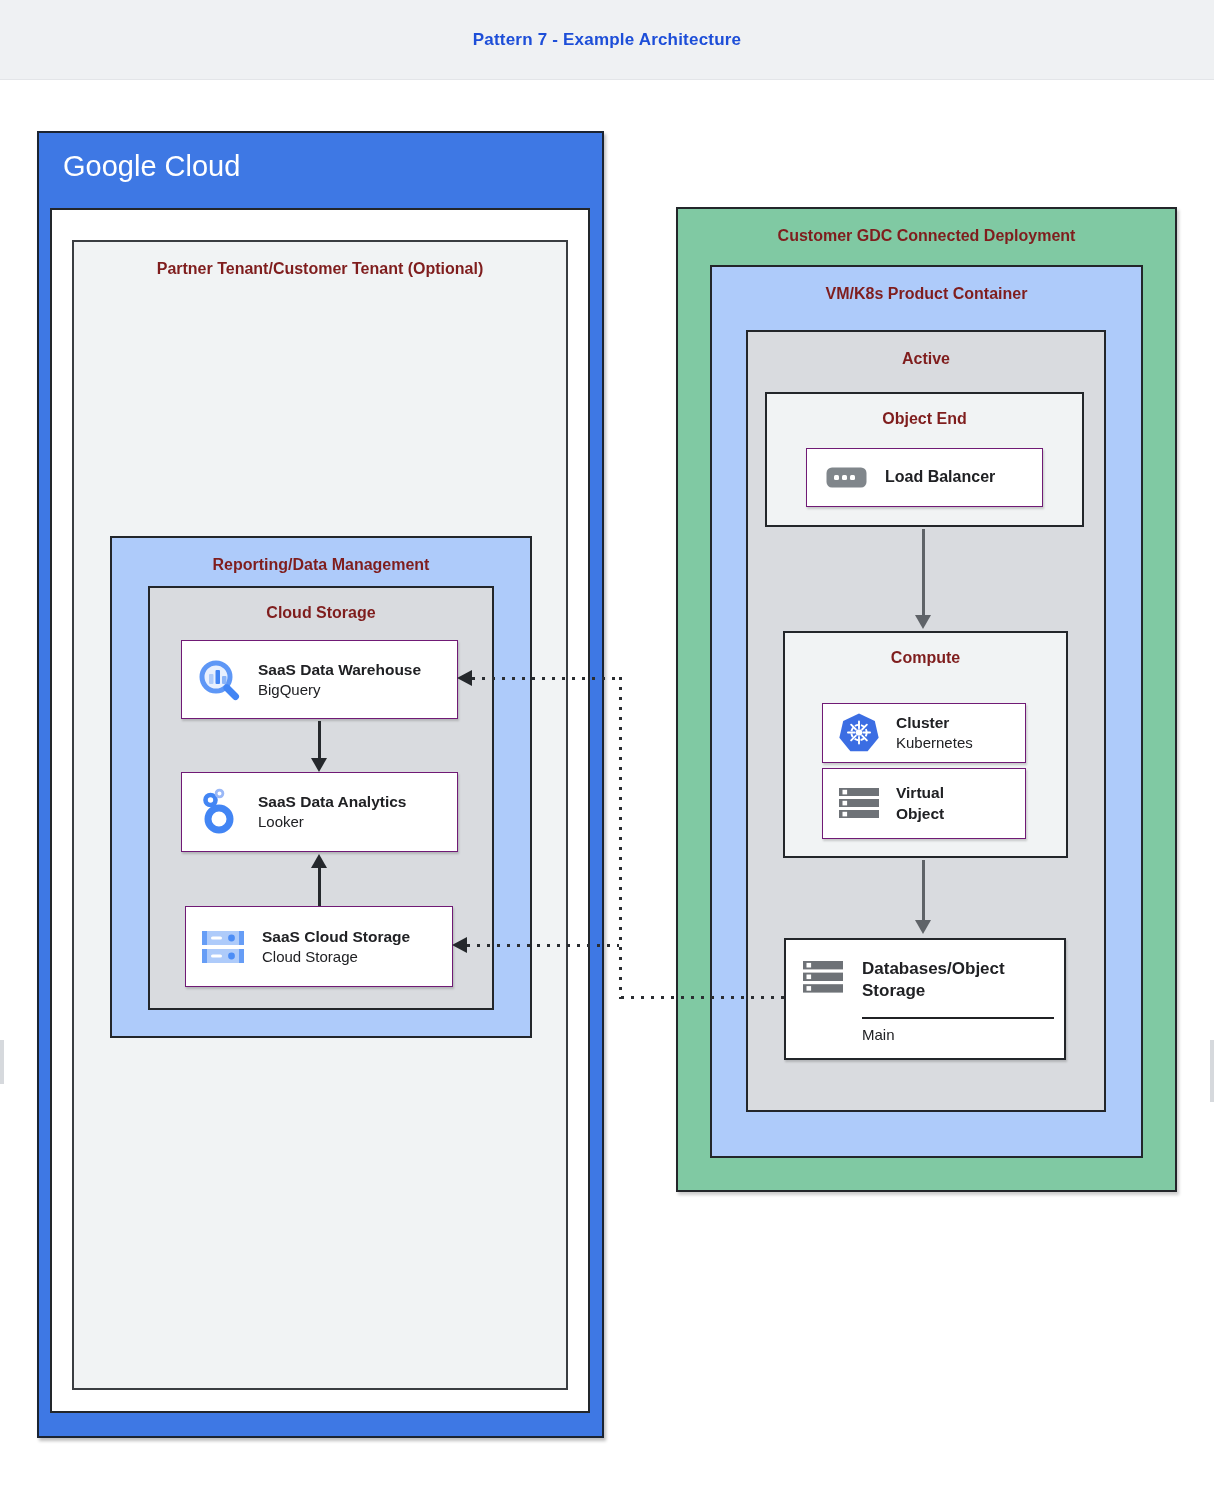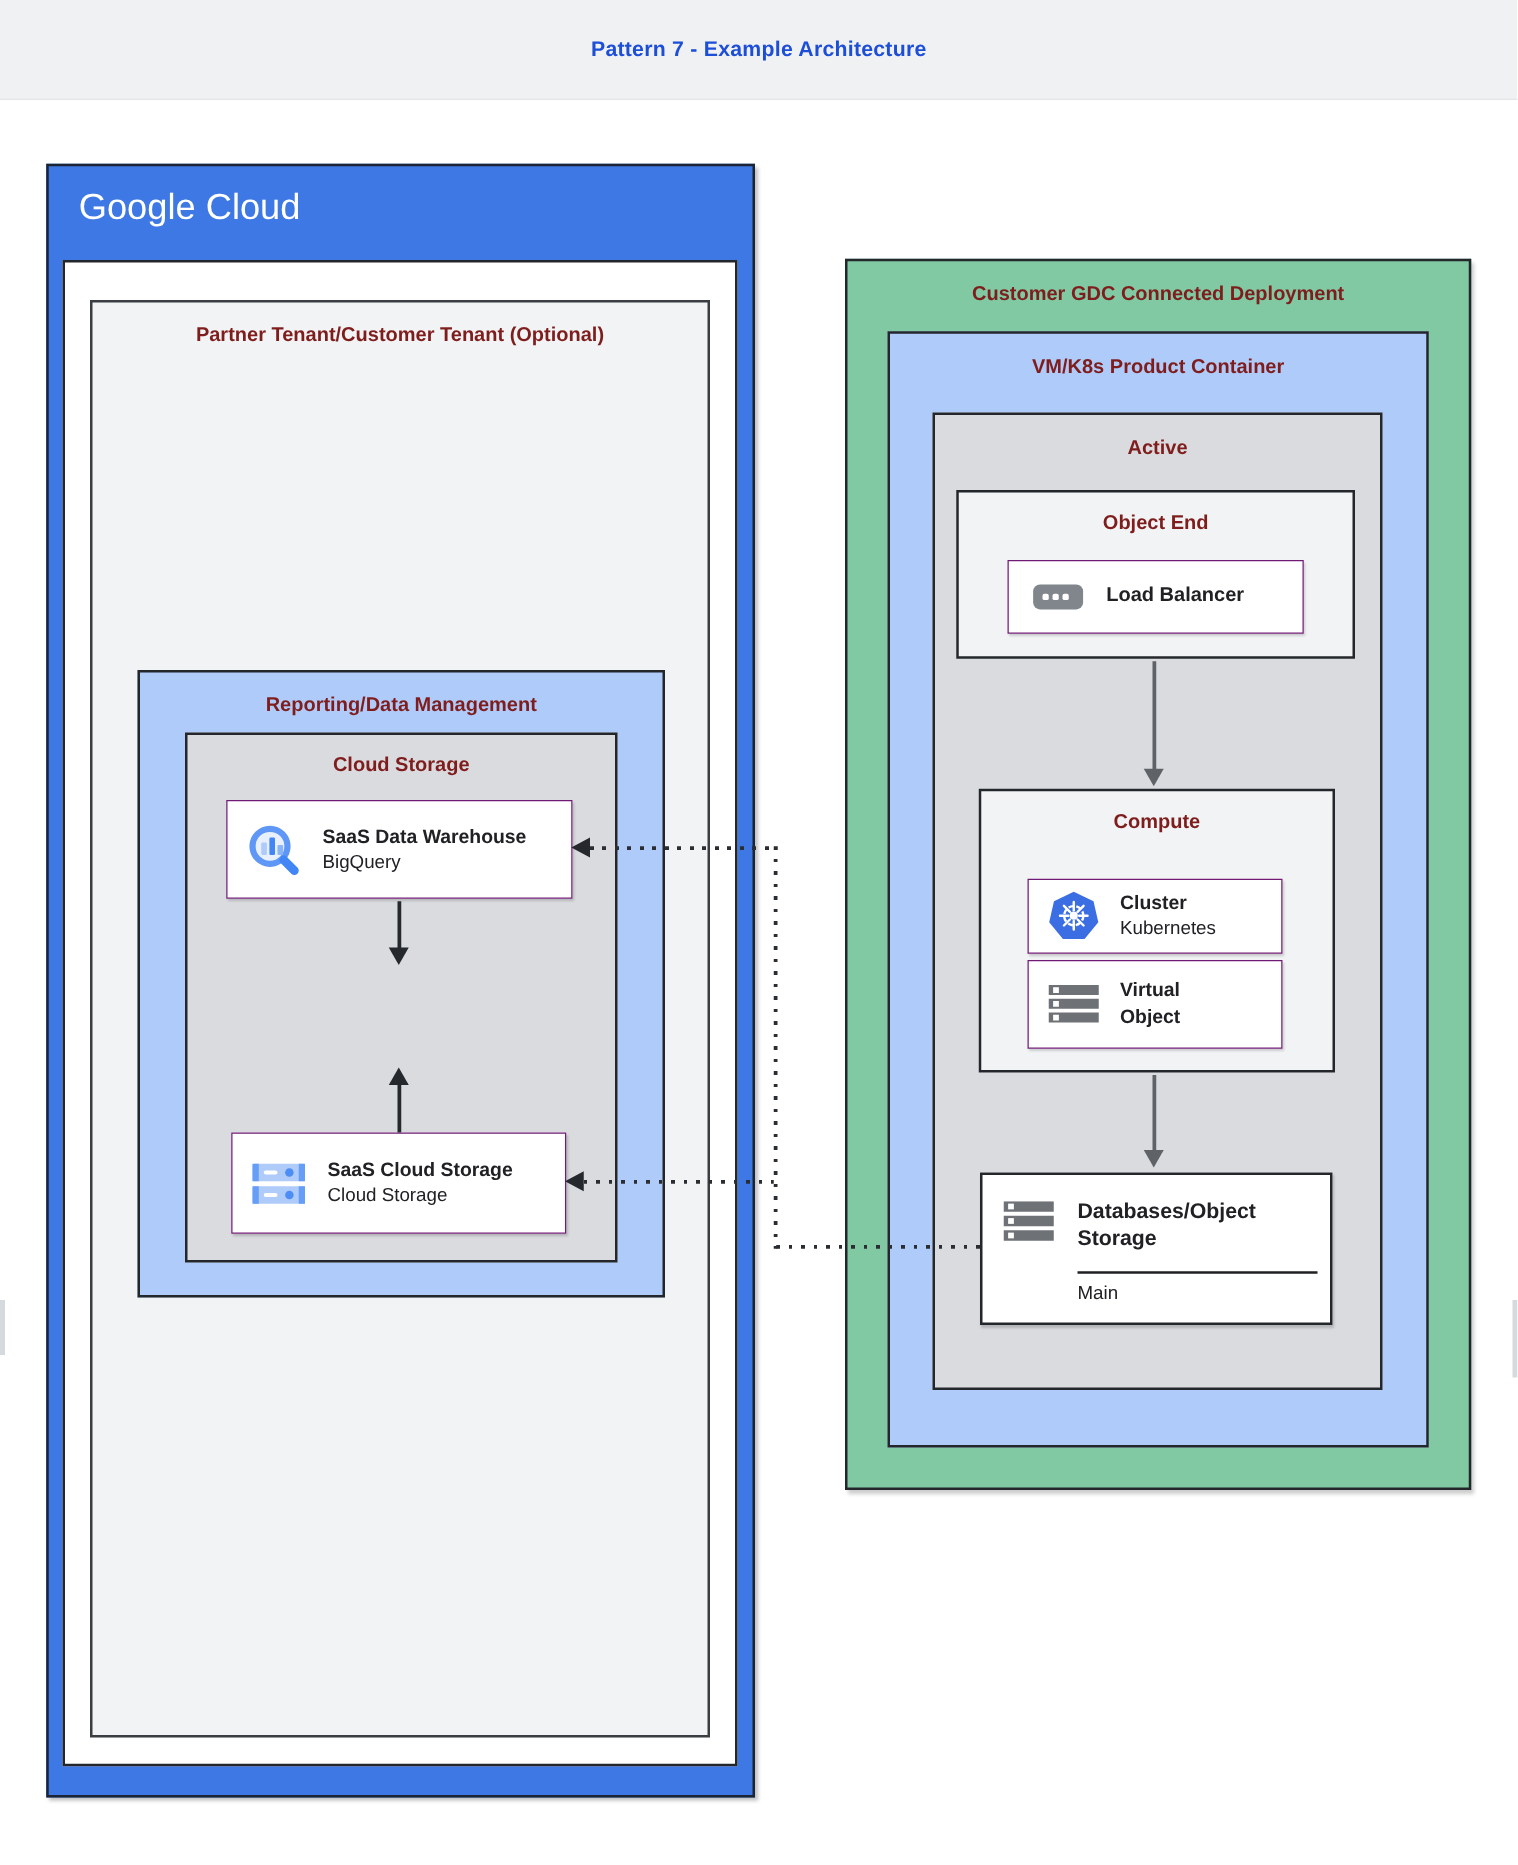--- a/index.html
+++ b/index.html
@@ -103,20 +103,34 @@
         <rect x="26" y="19" width="4.5" height="8" rx="1" fill="#8ab4f8"></rect>
         <line x1="31" y1="31" x2="39.5" y2="39.5" stroke="#4285f4" stroke-width="7" stroke-linecap="round"></line>
       </svg>
     </div>
     <div class="tx">
       <div class="t">SaaS Data Warehouse</div>
       <div class="s">BigQuery</div>
     </div>
   </div>
 
+  <div class="abs card card-da">
+    <div class="ic">
+      <svg width="46" height="48" viewBox="0 0 46 48">
+        <circle cx="23" cy="31" r="11" fill="none" stroke="#4285f4" stroke-width="7"></circle>
+        <circle cx="14.5" cy="12" r="5" fill="none" stroke="#4285f4" stroke-width="4.6"></circle>
+        <line x1="17.5" y1="16" x2="20.5" y2="21" stroke="#4285f4" stroke-width="4.2"></line>
+        <circle cx="23.5" cy="5.5" r="3.4" fill="none" stroke="#9ab8f7" stroke-width="2.8"></circle>
+      </svg>
+    </div>
+    <div class="tx">
+      <div class="t">SaaS Data Analytics</div>
+      <div class="s">Looker</div>
+    </div>
+  </div>
 
   <div class="abs card card-scs">
     <div class="ic">
       <svg width="46" height="44" viewBox="0 0 46 44">
         <g>
           <rect x="2" y="6" width="42" height="14" rx="1.5" fill="#aecbfa"></rect>
           <rect x="2" y="6" width="5" height="14" fill="#669df6"></rect>
           <rect x="39" y="6" width="5" height="14" fill="#669df6"></rect>
           <rect x="11" y="11.4" width="11" height="3.2" rx="1.6" fill="#ffffff"></rect>
           <circle cx="31.5" cy="13" r="3.4" fill="#4c8df6"></circle>

